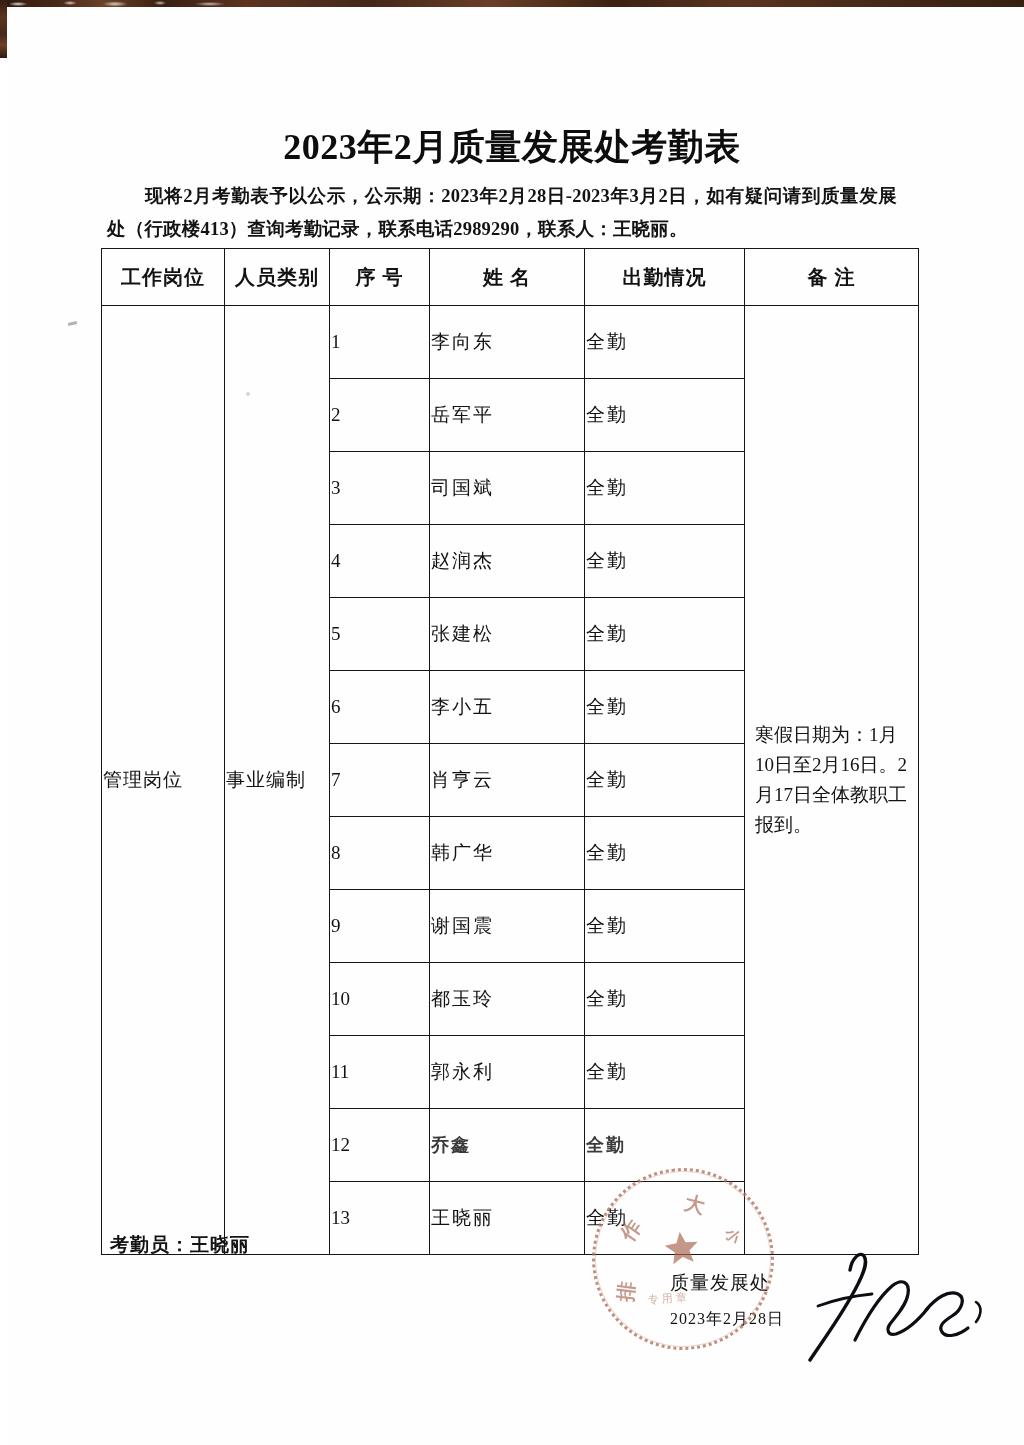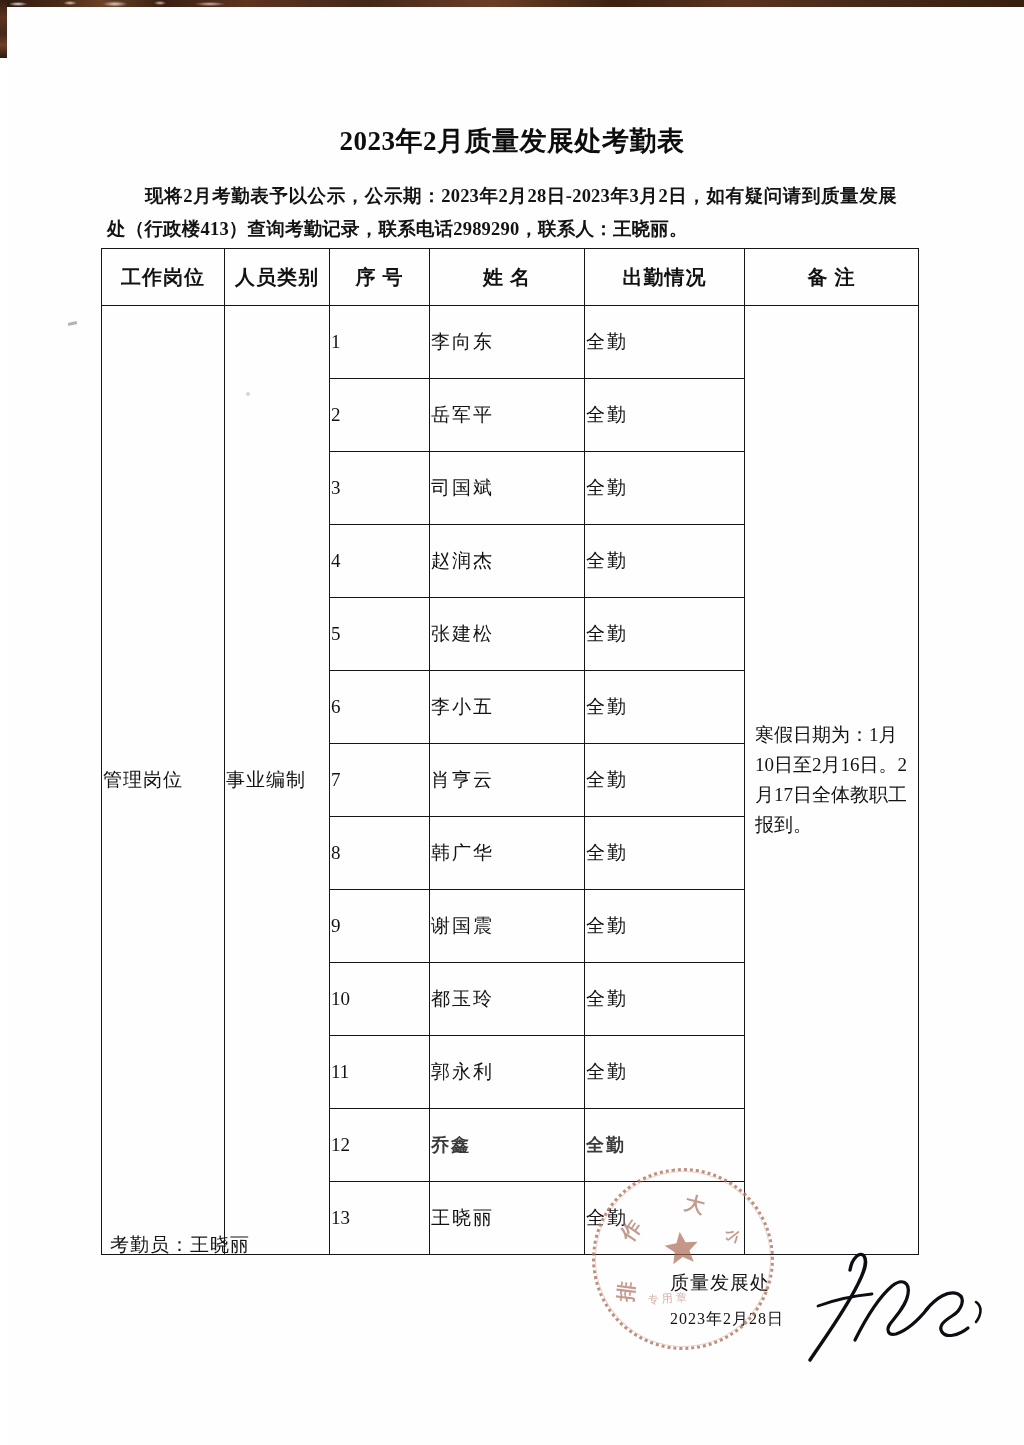--- a/index.html
+++ b/index.html
@@ -66,21 +66,21 @@
     border-radius: 50%;
     opacity: .6;
   }
 
   
   .doc-title {
     position: absolute;
     left: 0; top: 123px;
     width: 1024px;
     text-align: center;
-    font-size: 27px;
+    font-size: 36px;
     font-weight: bold;
     letter-spacing: .5px;
     color: #0d0d0d;
   }
   .notice {
     position: absolute;
     left: 107px; top: 180px;
     width: 790px;
     font-size: 18.5px;
     font-weight: bold;
@@ -146,20 +146,21 @@
     margin-top: 36px;
   }
 
   
   .recorder {
     position: absolute;
     left: 110px; top: 1232px;
     font-size: 19px;
     letter-spacing: 1px;
     color: #141414;
+    font-weight: bold;
   }
   .sign-block {
     position: absolute;
     left: 652px; top: 1265px;
     width: 230px;
     text-align: left;
     font-size: 19px;
     line-height: 36px;
     letter-spacing: 1px;
     color: #141414;

